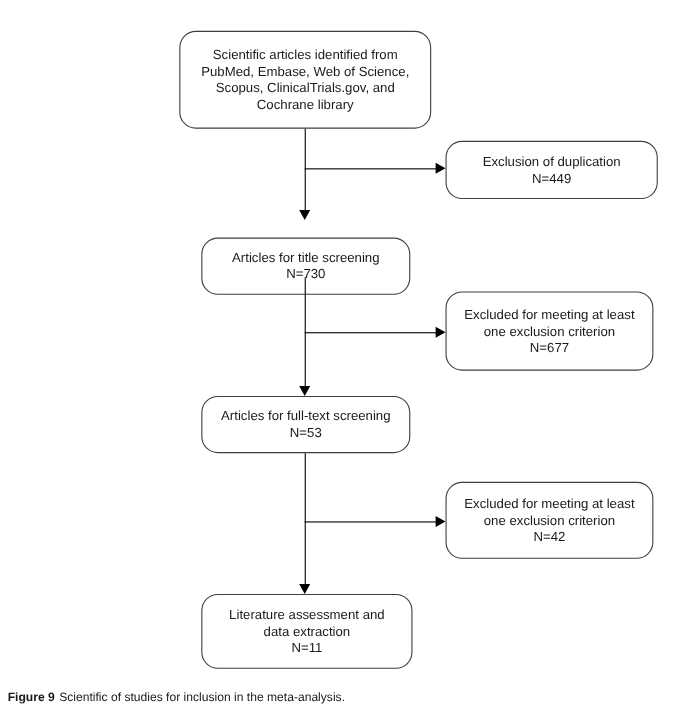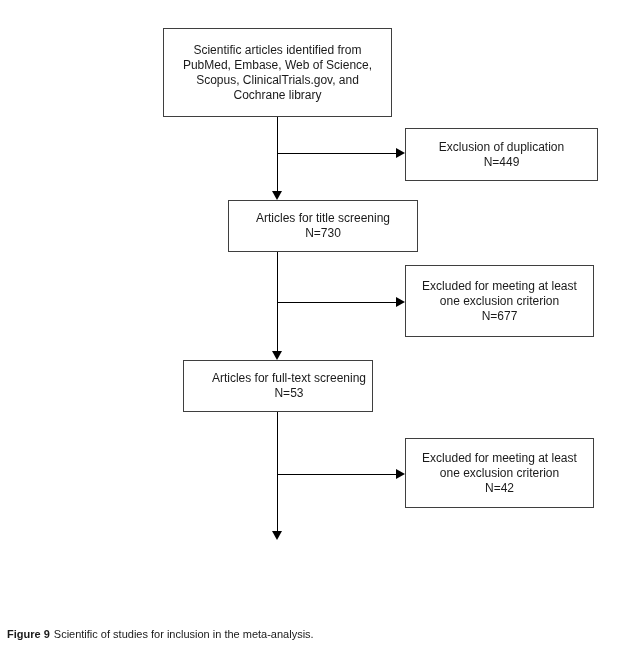--- a/index.html
+++ b/index.html
@@ -12,38 +12,38 @@
     width: 618px;
     height: 648px;
     background: #ffffff;
     font-family: "Liberation Sans", sans-serif;
     overflow: hidden;
   }
   .flowbox {
     position: absolute;
     box-sizing: border-box;
     border: 1.4px solid #3f3f3f;
-    border-radius: 0;
+    border-radius: 15px;
     background: #ffffff;
     display: flex;
     align-items: center;
     justify-content: center;
     text-align: center;
   }
   .flowbox .box-text {
     white-space: pre-line;
     font-size: 12px;
     line-height: 15px;
     color: #1a1a1a;
     padding: 2px 6px;
   }
   
   .box-identification      { left: 163px; top: 28px;  width: 229px; height: 89px; }
-  .box-title-screening     { left: 183px; top: 200px; width: 190px; height: 52px; margin-left: 45px; }
-  .box-fulltext-screening  { left: 183px; top: 360px; width: 190px; height: 52px; justify-content: flex-end; }
+  .box-title-screening     { left: 183px; top: 216px; width: 190px; height: 52px; }
+  .box-fulltext-screening  { left: 183px; top: 360px; width: 190px; height: 52px; }
   .box-literature          { left: 183px; top: 540px; width: 192px; height: 68px; }
   
   .box-duplicates          { left: 405px; top: 128px; width: 193px; height: 53px; }
   .box-title-excluded      { left: 405px; top: 265px; width: 189px; height: 72px; }
   .box-fulltext-excluded   { left: 405px; top: 438px; width: 189px; height: 70px; }
 
   
   .vline {
     position: absolute;
     width: 1.4px;
@@ -111,20 +111,25 @@
   <div class="flowbox box-title-screening">
     <div class="box-text">Articles for title screening
 N=730</div>
   </div>
 
   <div class="flowbox box-fulltext-screening">
     <div class="box-text">Articles for full-text screening
 N=53</div>
   </div>
 
+  <div class="flowbox box-literature">
+    <div class="box-text">Literature assessment and
+data extraction
+N=11</div>
+  </div>
 
   <div class="flowbox box-duplicates">
     <div class="box-text">Exclusion of duplication
 N=449</div>
   </div>
 
   <div class="flowbox box-title-excluded">
     <div class="box-text">Excluded for meeting at least
 one exclusion criterion
 N=677</div>

